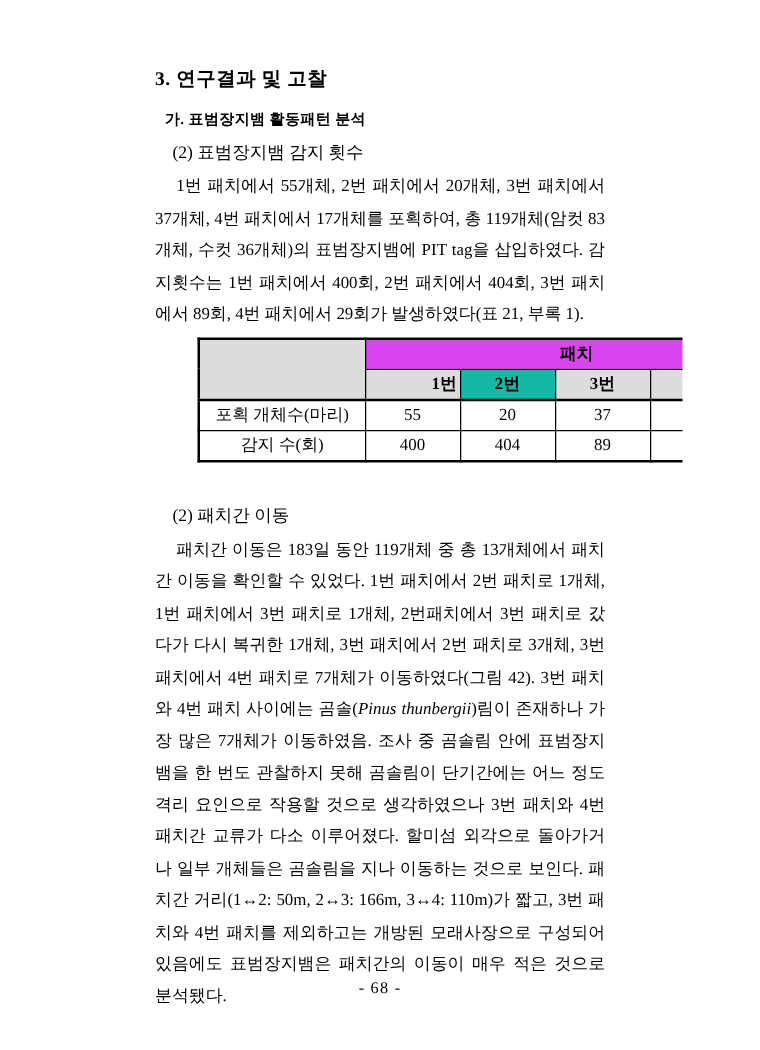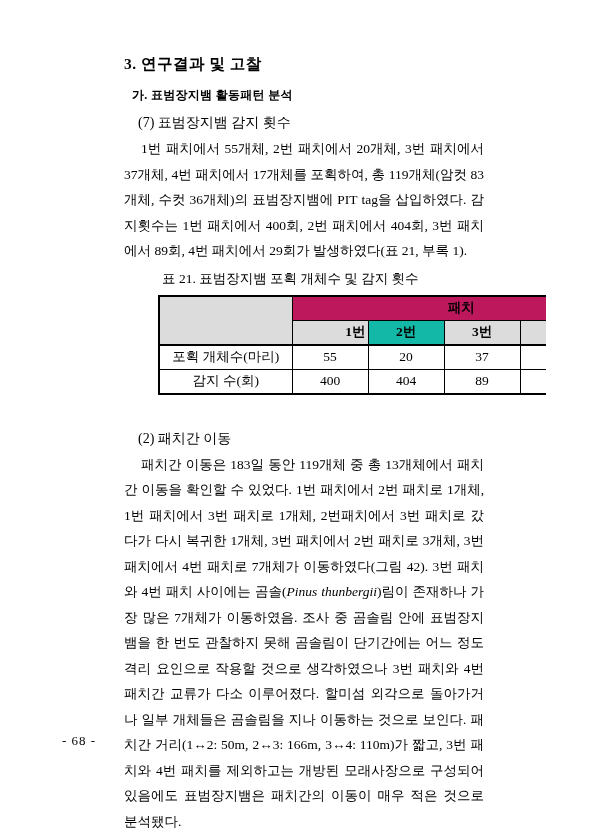--- a/index.html
+++ b/index.html
@@ -65,53 +65,52 @@
     font-size: 13.5px;
     overflow: hidden;
   }
   table.datatable td.hd { font-weight: bold; }
   table.datatable tr.colrow td { border-bottom: 2px solid #000000; }
   table.datatable td.stub { border-bottom: 2px solid #000000; }
   .footer {
     position: absolute;
     left: 0;
     right: 0;
-    top: 733px;
-    text-align: left;
+    top: 782px;
+    text-align: center;
     font-size: 13px;
     letter-spacing: 1px;
   }
 </style>
 </head>
 <body>
 
 <div class="page">
 
   <div class="h1">3. 연구결과 및 고찰</div>
 
   <div class="h2">가. 표범장지뱀 활동패턴 분석</div>
 
-  <div class="s-head">(7) 표범장지뱀 감지 횟수</div>
+  <div class="s-head">(2) 표범장지뱀 감지 횟수</div>
 
   <p class="body">1번 패치에서 55개체, 2번 패치에서 20개체, 3번 패치에서 37개체, 4번 패치에서 17개체를 포획하여, 총 119개체(암컷 83개체, 수컷 36개체)의 표범장지뱀에 PIT tag을 삽입하였다. 감지횟수는 1번 패치에서 400회, 2번 패치에서 404회, 3번 패치에서 89회, 4번 패치에서 29회가 발생하였다(표 21, 부록 1).</p>
 
-  <div class="caption">표 21. 표범장지뱀 포획 개체수 및 감지 횟수</div>
 
   <table class="datatable">
     <colgroup>
       <col style="width:133px">
       <col style="width:76px">
       <col style="width:76px">
       <col style="width:76px">
       <col style="width:76px">
     </colgroup>
     <tbody>
       <tr>
         <td class="hd stub" rowspan="2" style="background: rgb(220, 220, 220);"></td>
-        <td class="hd" colspan="4" style="background: #be185d; padding-left: 37px;">패치</td>
+        <td class="hd" colspan="4" style="background: #d946ef; padding-left: 37px;">패치</td>
       </tr>
       <tr class="colrow">
         <td class="hd" style="background: rgb(220, 220, 220); text-align: right;">1번</td>
         <td class="hd" style="background: #14b8a6;">2번</td>
         <td class="hd" style="background: rgb(220, 220, 220);">3번</td>
         <td class="hd" style="background: rgb(220, 220, 220);">4번</td>
       </tr>
       <tr>
         <td>포획 개체수(마리)</td>
         <td>55</td>

